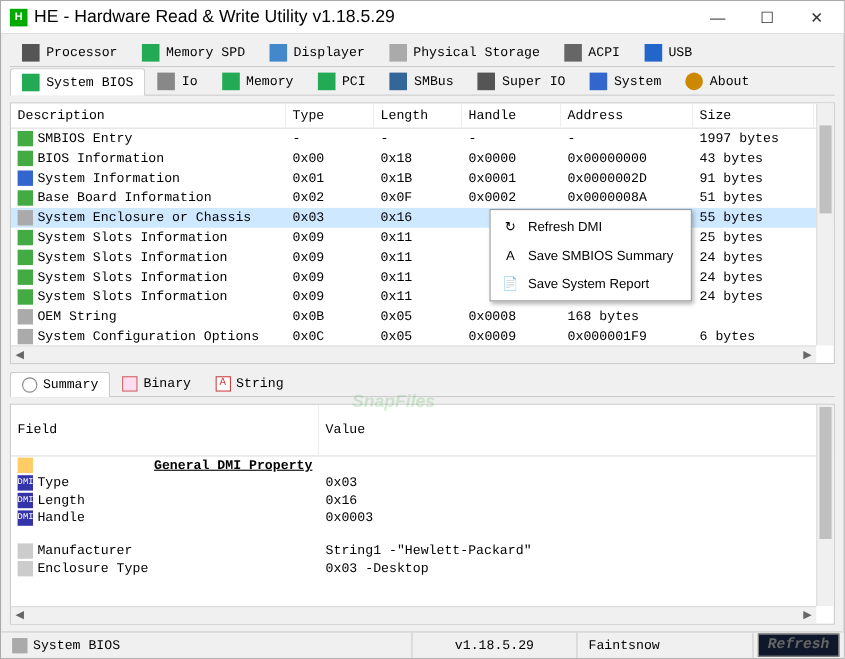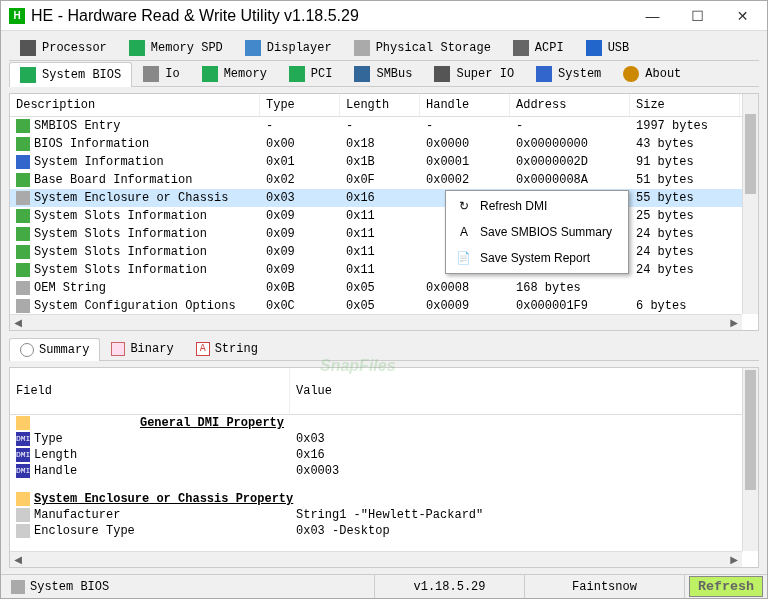--- a/index.html
+++ b/index.html
@@ -42,22 +42,22 @@
   .detail-grid .dhdr .dcell { padding:16px 6px; border-right:1px solid #eee; border-bottom:1px solid #ddd; }
   .detail-grid .drow .dcell { padding:1px 6px; display:flex; align-items:center; gap:4px; white-space:nowrap; }
   .drow.section .dcell:first-child { font-weight:bold; text-decoration:underline;justify-content:space-between; }
   .dicon { width:14px; height:14px; display:inline-block; background:#fc6; flex-shrink:0;font-family:Liberation Mono, monospace; }
   .dicon.dmi{background:#33a;color:#fff;font-size:8px;text-align:center;line-height:14px}
   .dicon.gray{background:#ccc}
   .statusbar { height:24px; border-top:1px solid #ccc; display:flex; align-items:center; font-family:Consolas,"Courier New",monospace; font-size:12px; background:#f0f0f0; }
   .statusbar .sseg { padding:0 10px; border-right:1px solid #ccc; height:100%; display:flex; align-items:center; gap:5px; }
   .statusbar .sseg:first-child { flex:1; }
   .statusbar .sseg.ver { width:150px; justify-content:center; }
-  .statusbar .sseg.auth { width:160px; justify-content:center; }
-  .refreshbtn { background:#bef264; border:1px solid #888; padding:2px 8px; font-family:inherit; font-weight:bold; color:#666; margin:0 4px; }
+  .statusbar .sseg.auth { width:160px; justify-content:flex-start; }
+  .refreshbtn { background:#0f172a; border:1px solid #888; padding:2px 8px; font-family:inherit; font-style:italic; font-weight:bold; color:#666; margin:0 4px; }
   .ctxmenu { position:absolute; left:445px; top:190px; background:#fff; border:1px solid #999; box-shadow:2px 2px 4px rgba(0,0,0,.3); z-index:10; padding:2px; }
   .ctxitem { padding:5px 14px 5px 8px; display:flex; align-items:center; gap:8px; font-size:12px; cursor:default; }
   .cicon { width:16px; height:16px; display:inline-flex; align-items:center; justify-content:center; font-size:12px; }
   .watermark { position:absolute; left:320px; top:315px; font-size:16px; color:rgba(100,180,100,.25); font-weight:bold; font-style:italic; pointer-events:none; z-index:1;margin-top:42px; }
 </style>
 </head>
 <body>
 
 <div class="window">
   <div class="titlebar">
@@ -338,24 +338,20 @@
             <div class="drow">
               <div class="dcell">
                 <span class="dicon dmi">DMI</span>
                 <span>Handle</span>
               </div>
               <div class="dcell">0x0003</div>
               <div class="dcell"></div>
             </div>
             <div style="height: 12px;"></div>
             <div class="drow section">
-              <div class="dcell">
-                <span class="dicon"></span>
-                <span>System Enclosure or Chassis Property</span>
-              </div>
               <div class="dcell"></div>
               <div class="dcell"></div>
             </div>
             <div class="drow">
               <div class="dcell">
                 <span class="dicon gray"></span>
                 <span>Manufacturer</span>
               </div>
               <div class="dcell">String1 -"Hewlett-Packard"</div>
               <div class="dcell"></div>

